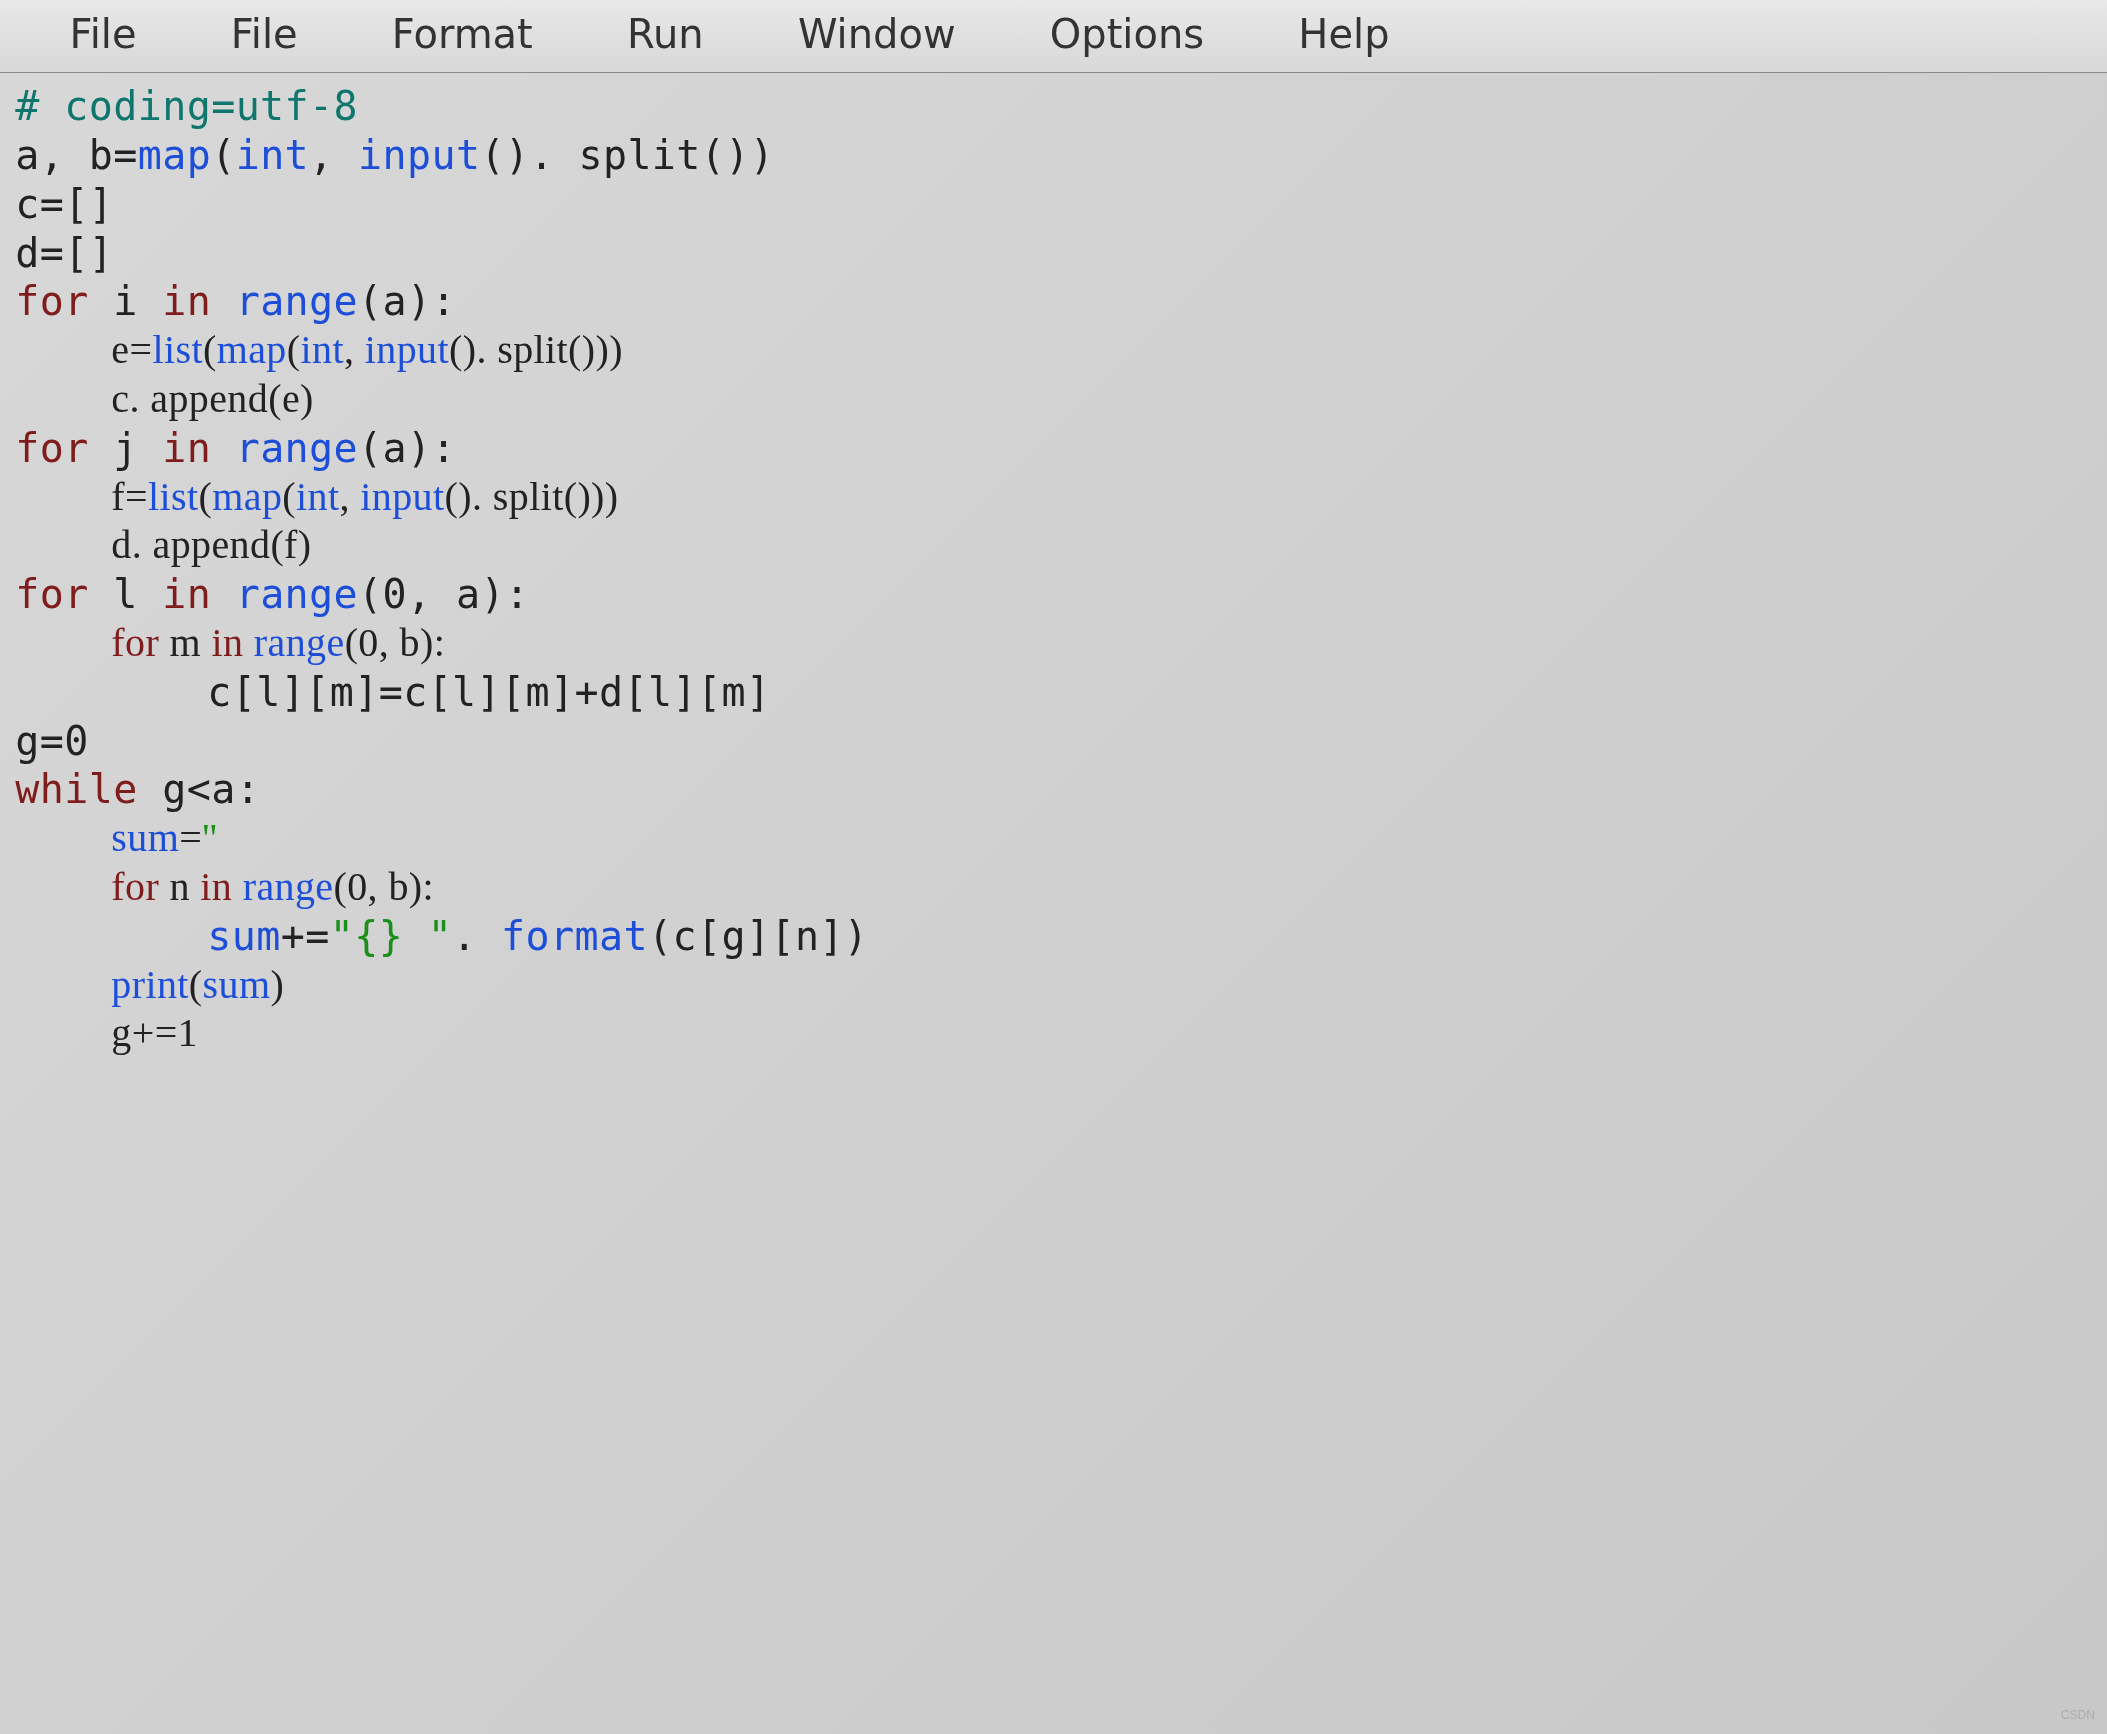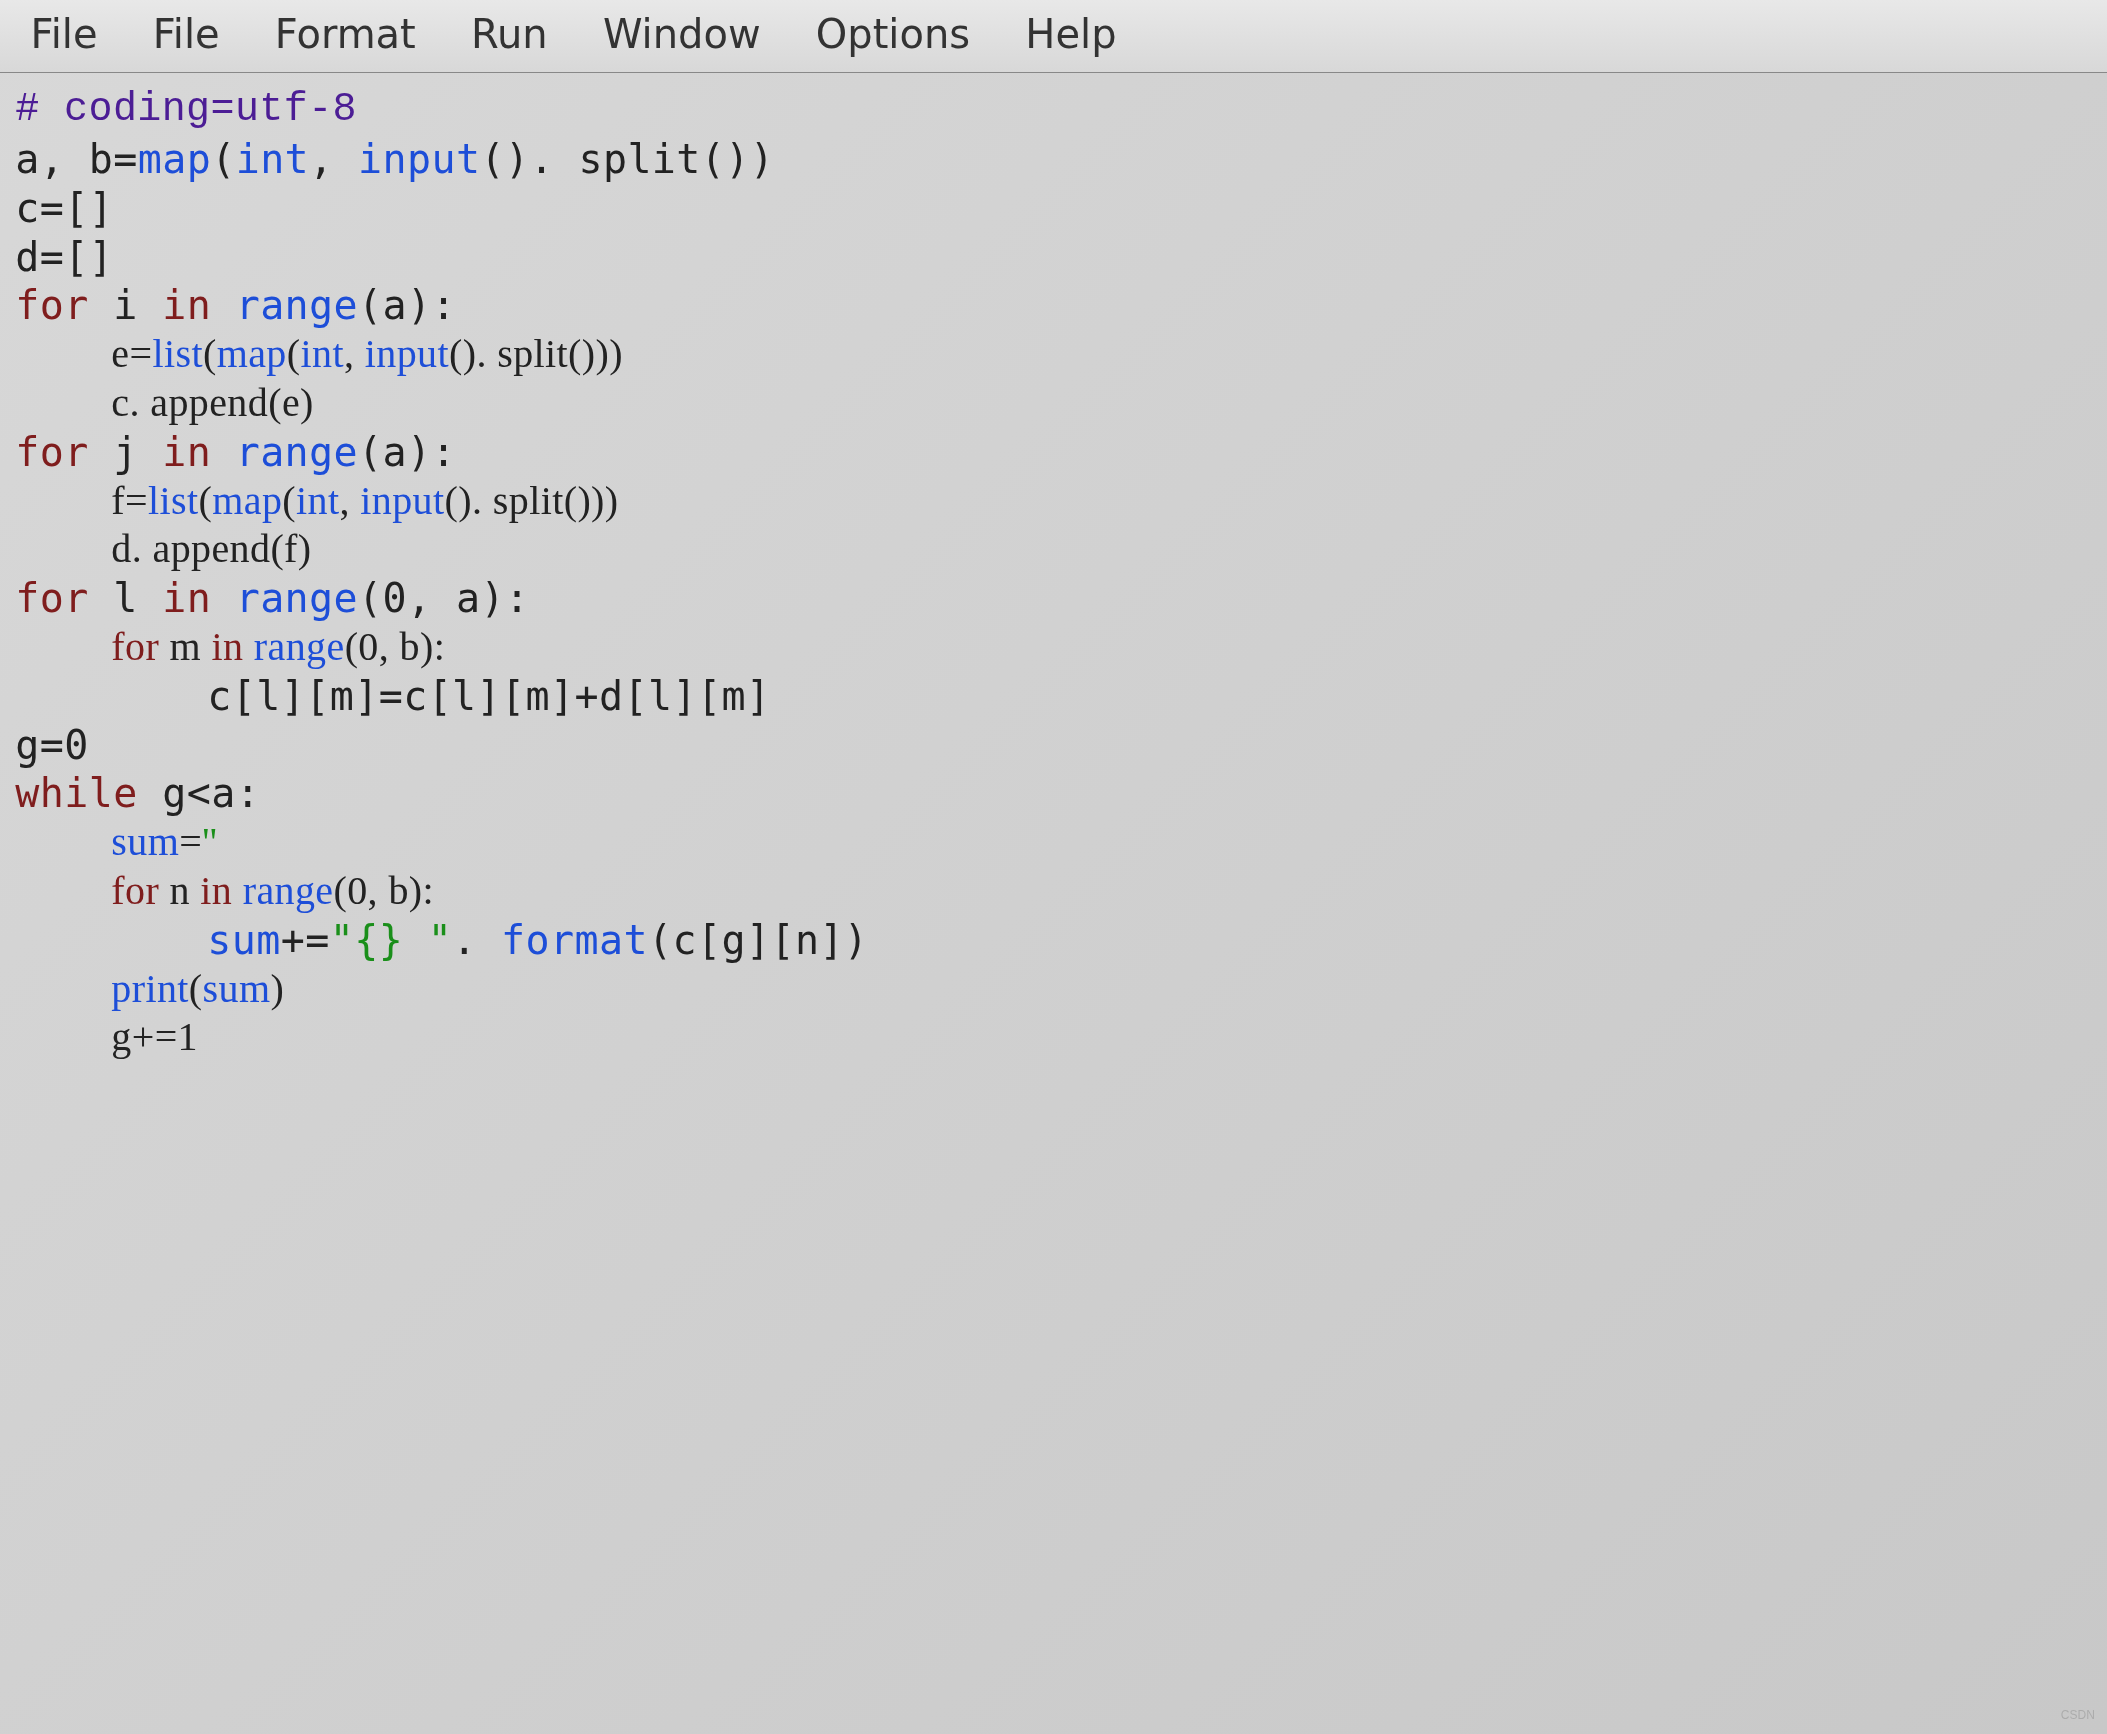--- a/index.html
+++ b/index.html
@@ -16,30 +16,31 @@
       padding: 7.6px 24.5px 12.2px 24.5px;
       background: linear-gradient(180deg, #e8e8e8 0%, #d8d8d8 100%);
       border-bottom: 1.5px solid #888;
       font-family: "DejaVu Sans", Arial, sans-serif;
       font-size: 40px;
       color: #333;
     }
     .menubar .menu-item {
       cursor: pointer;
       padding: 3.1px 6.1px;
+      margin-left: 39px;
     }
     .editor {
       padding: 9.2px 15.3px;
       font-size: 40px;
       line-height: 1.22;
       letter-spacing: 0.4px;
       color: #222;
       white-space: pre;
     }
-    .tok-comment { color: #4c1d95; font-family: Liberation Mono, monospace; }
+    .tok-comment { color: #0f766e; }
     .tok-keyword { color: #7f1d1d; }
     .tok-builtin { color: #1d4ed8; }
     .tok-string  { color: #1a8f1a; }
     .line { display: block; }
     .ind1 { padding-left: 2.4em; font-family: Liberation Serif, serif; }
     .ind2 { padding-left: 4.8em; }
     .watermark {
       position: absolute;
       right: 12.2px;
       bottom: 12.2px;

